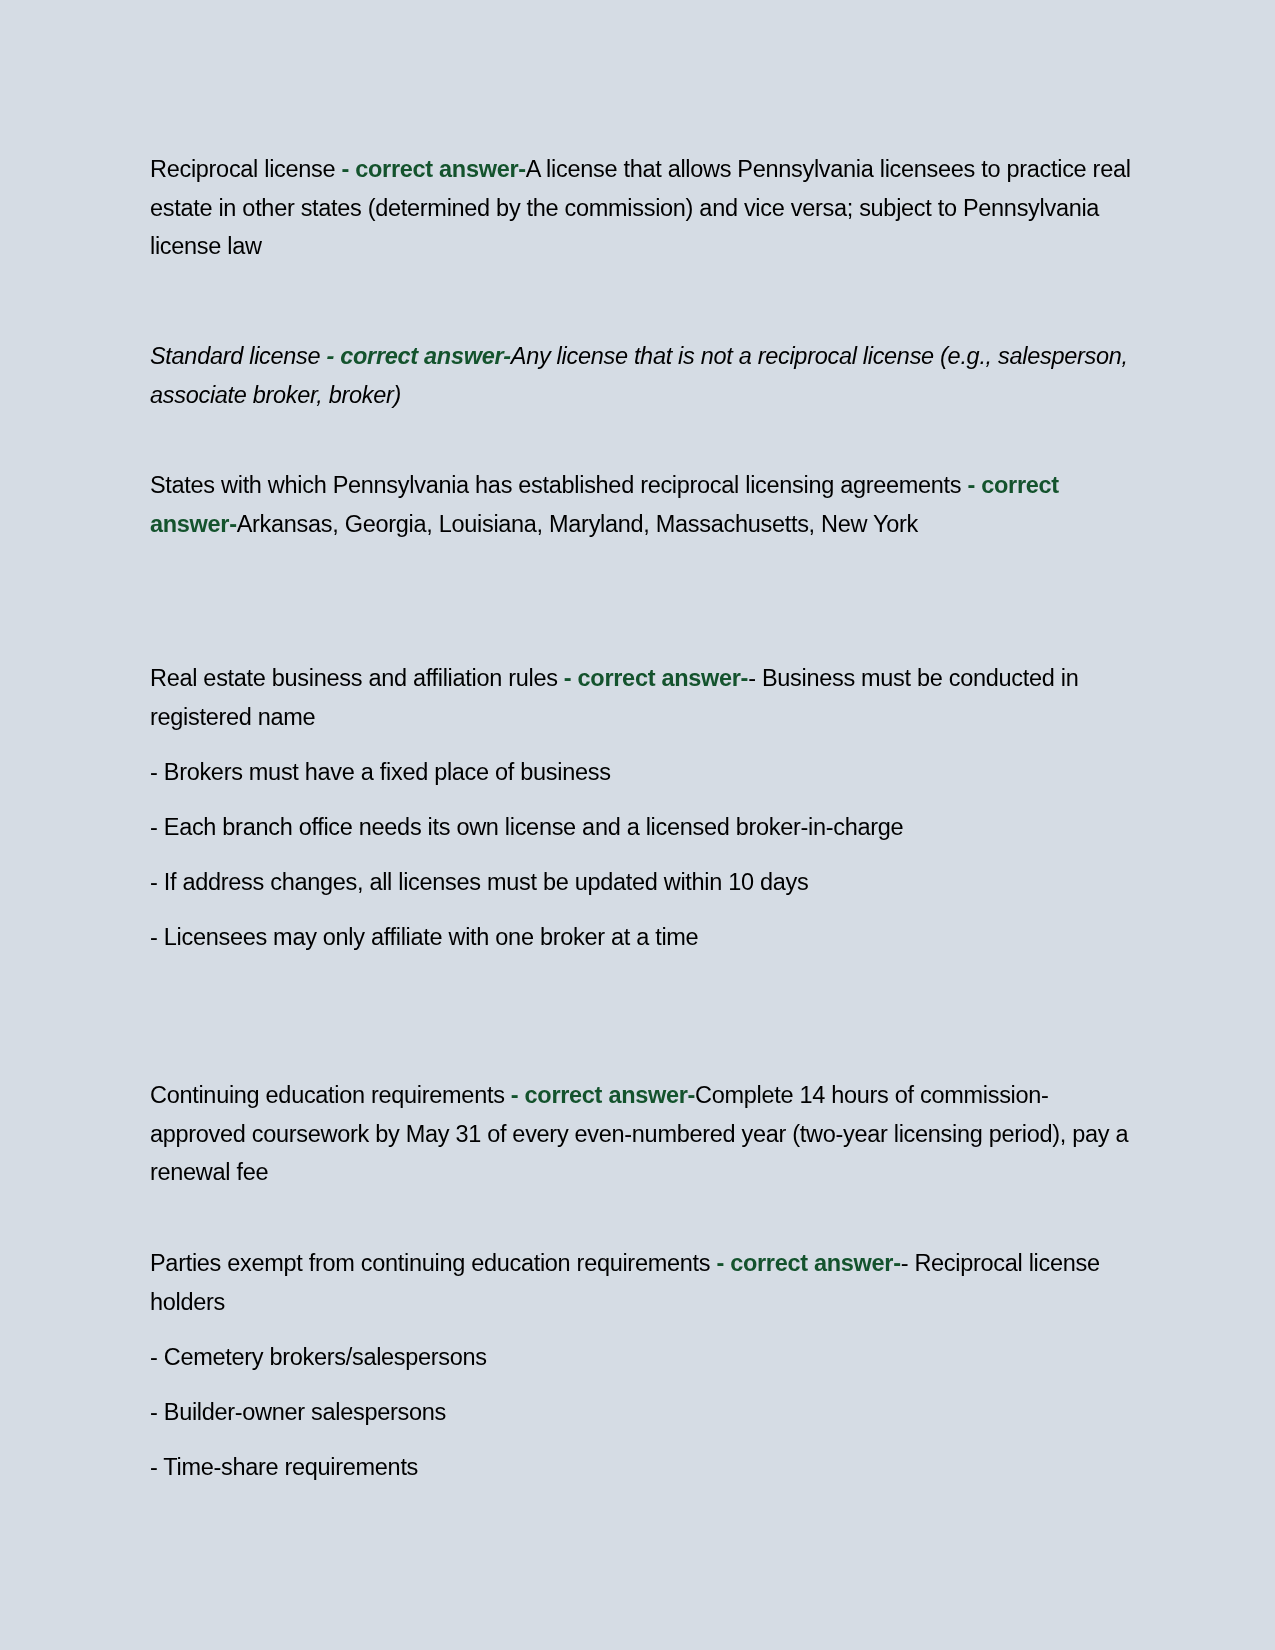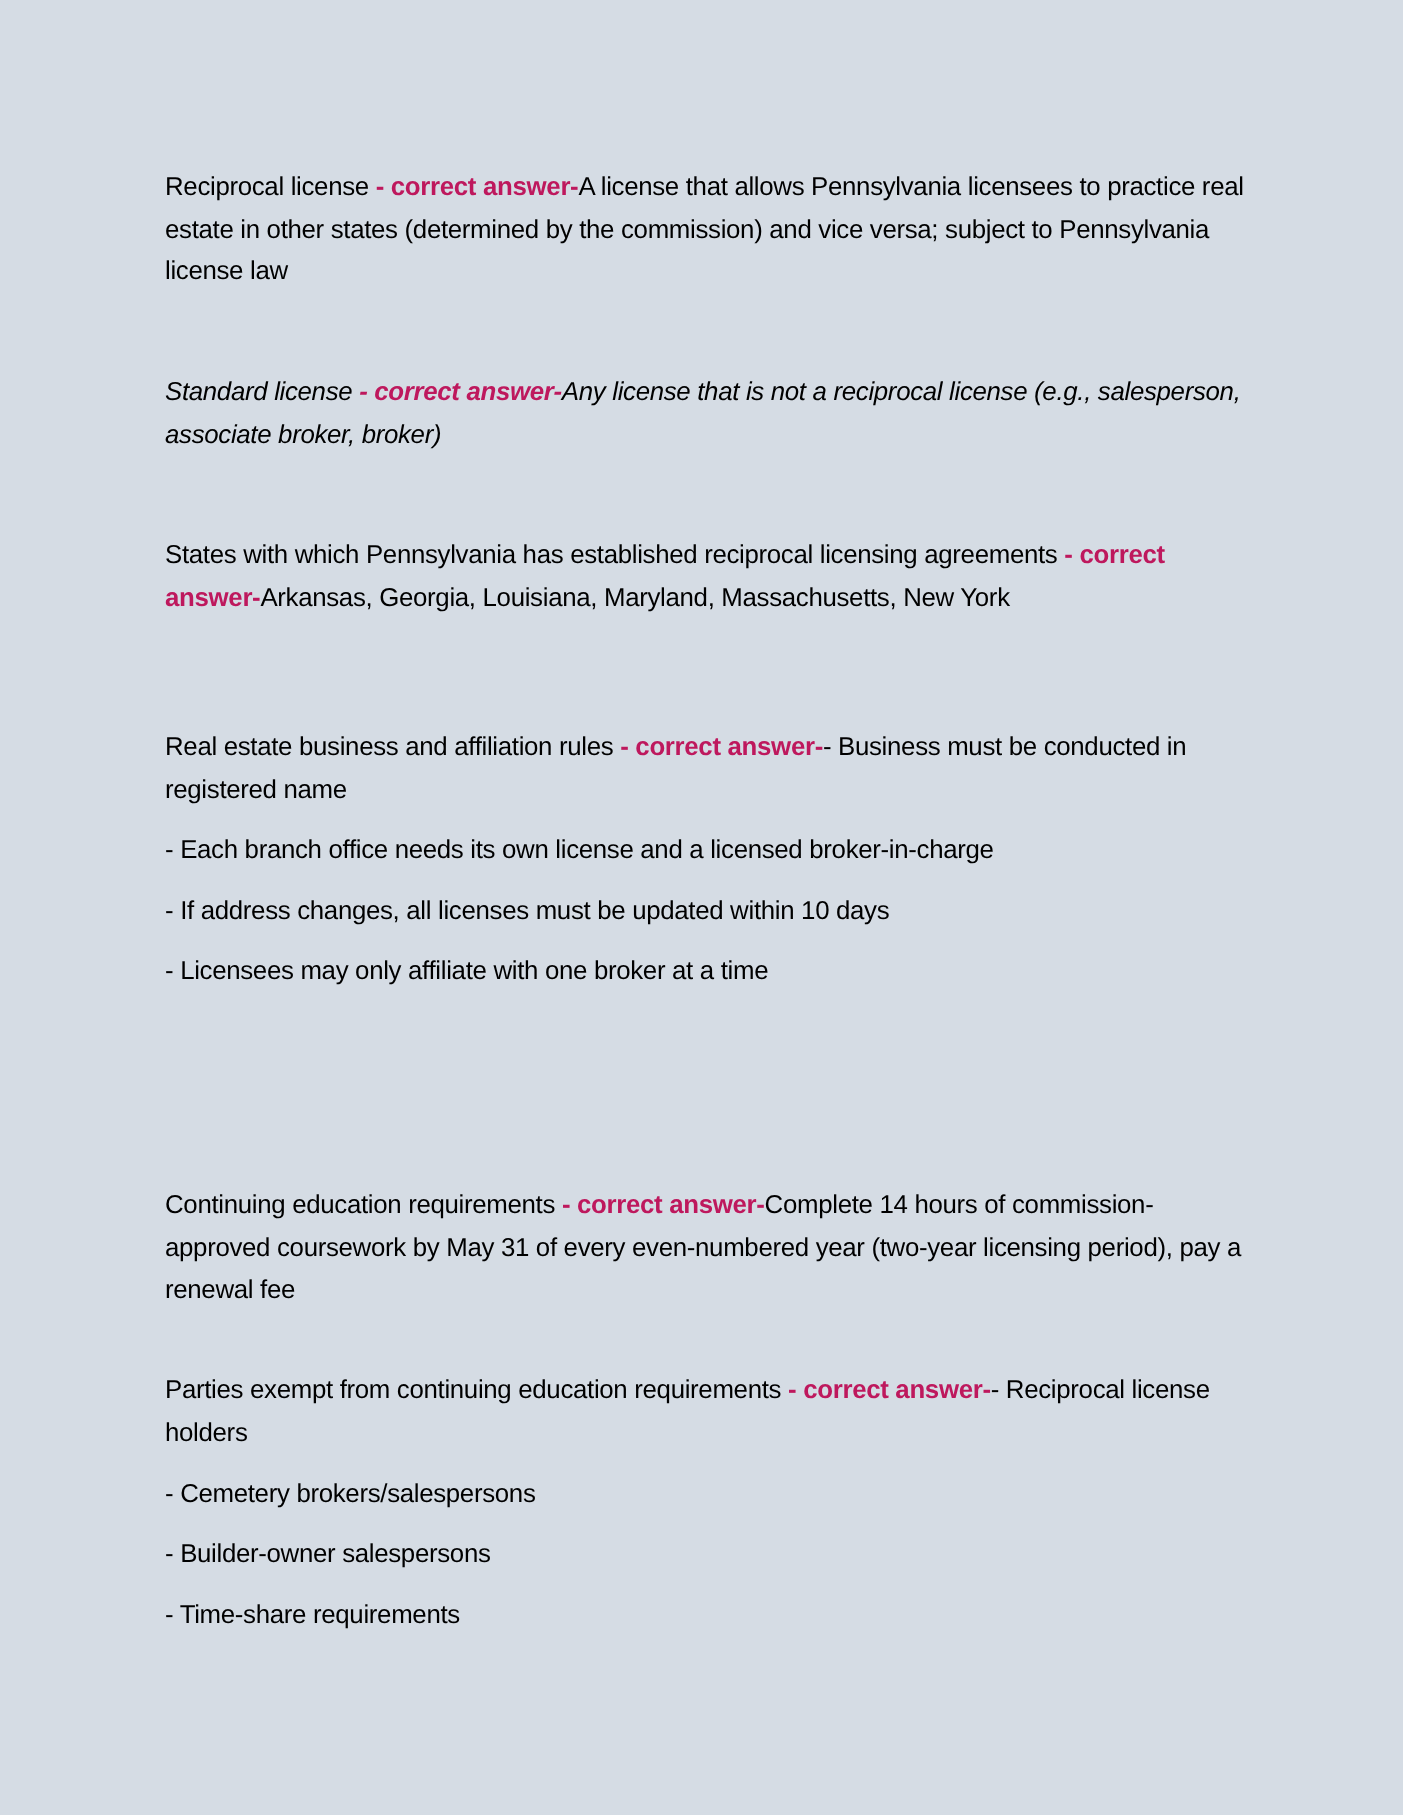--- a/index.html
+++ b/index.html
@@ -15,43 +15,44 @@
     position: absolute;
     left: 150px;
     top: 150px;
     width: 985px;
   }
   .entry {
     font-size: 23.5px;
     line-height: 38.5px;
     letter-spacing: -0.3px;
   }
-  .a-label { color: #be185d; font-weight: bold; }
+  .a-label { color: #14532d; font-weight: bold; }
   .para { margin: 0; }
   .bullet { margin: 16.5px 0 0 0; }
 </style>
 </head>
 <body>
 
 <div class="page">
 
   <div class="entry" style="position:absolute; top:0;">
     <p class="para"><span>Reciprocal license </span><span class="a-label">- correct answer-</span><span>A license that allows Pennsylvania licensees to practice real estate in other states (determined by the commission) and vice versa; subject to Pennsylvania license law</span></p>
   </div>
 
   <div class="entry" style="position:absolute; top:187px;font-style:italic;">
     <p class="para"><span>Standard license </span><span class="a-label">- correct answer-</span><span>Any license that is not a reciprocal license (e.g., salesperson, associate broker, broker)</span></p>
   </div>
 
-  <div class="entry" style="position:absolute; top:335px;">
+  <div class="entry" style="position:absolute; top:316px;">
     <p class="para"><span>States with which Pennsylvania has established reciprocal licensing agreements </span><span class="a-label">- correct answer-</span><span>Arkansas, Georgia, Louisiana, Maryland, Massachusetts, New York</span></p>
   </div>
 
   <div class="entry" style="position:absolute; top:509px;">
     <p class="para"><span>Real estate business and affiliation rules </span><span class="a-label">- correct answer-</span><span>- Business must be conducted in registered name</span></p>
+    <p class="para bullet">- Brokers must have a fixed place of business</p>
     <p class="para bullet">- Each branch office needs its own license and a licensed broker-in-charge</p>
     <p class="para bullet">- If address changes, all licenses must be updated within 10 days</p>
     <p class="para bullet">- Licensees may only affiliate with one broker at a time</p>
   </div>
 
   <div class="entry" style="position:absolute; top:907px;margin-top:19px;">
     <p class="para"><span>Continuing education requirements </span><span class="a-label">- correct answer-</span><span>Complete 14 hours of commission-approved coursework by May 31 of every even-numbered year (two-year licensing period), pay a renewal fee</span></p>
   </div>
 
   <div class="entry" style="position:absolute; top:1094px;">

